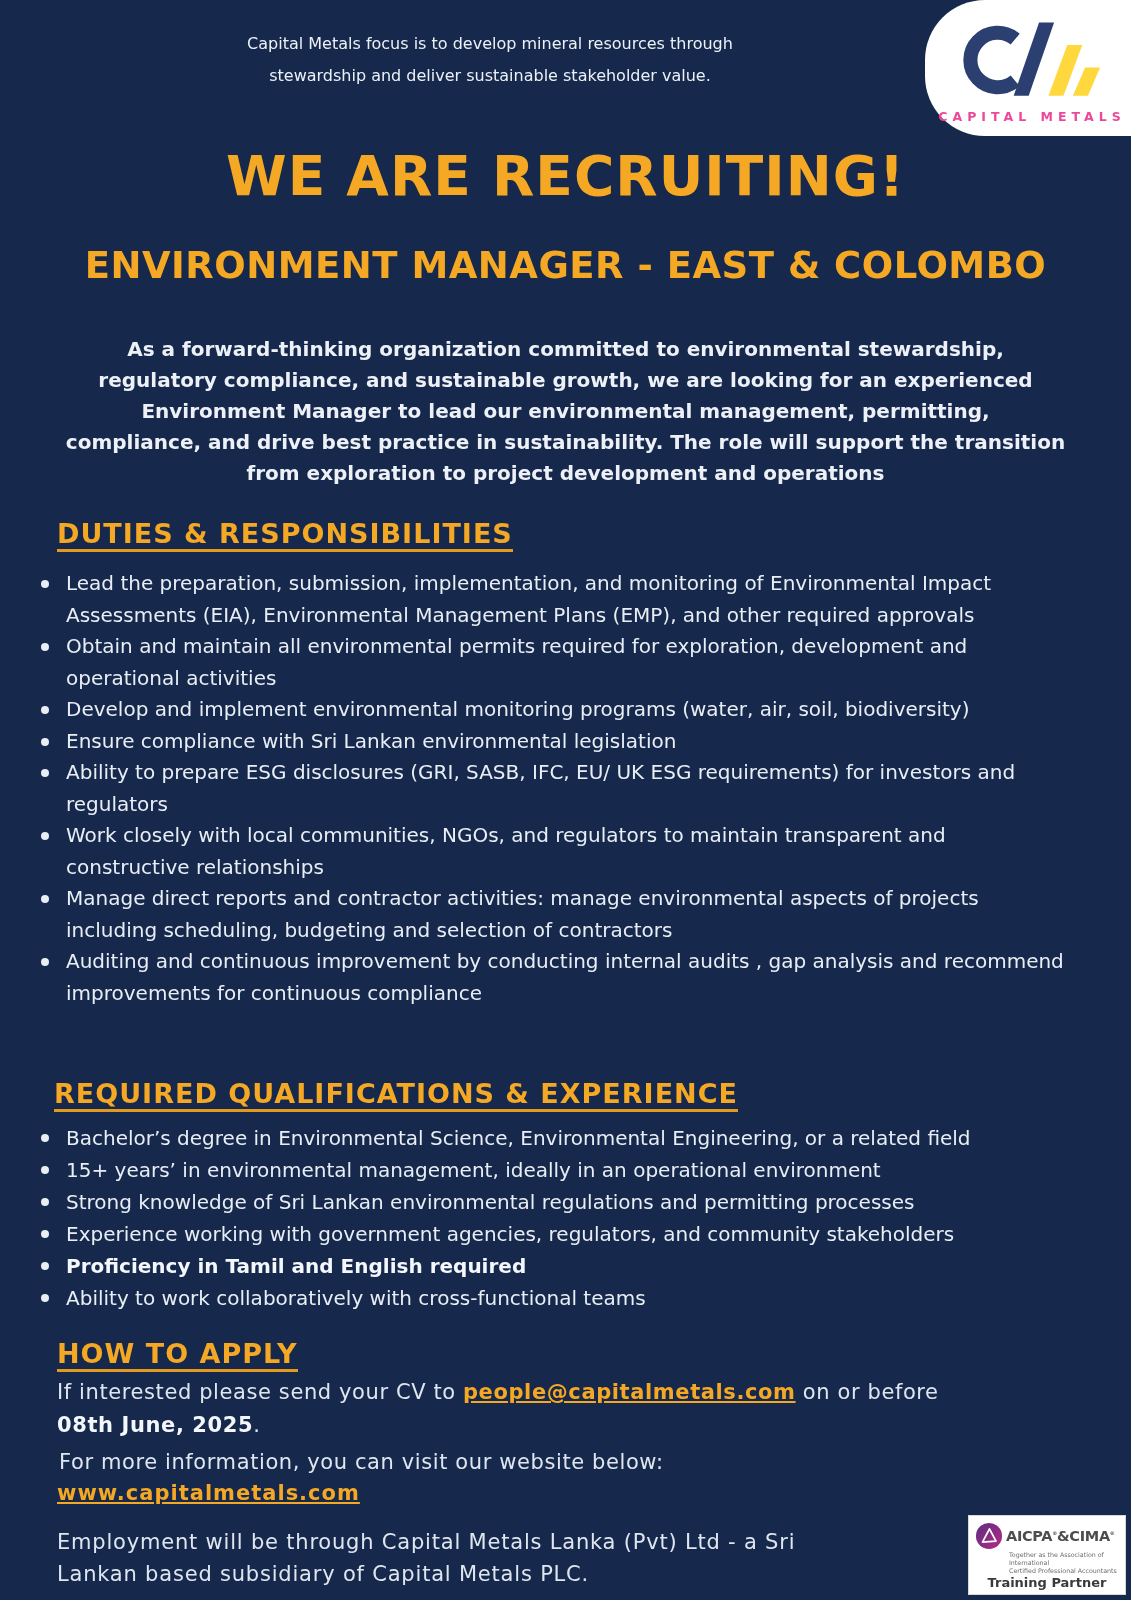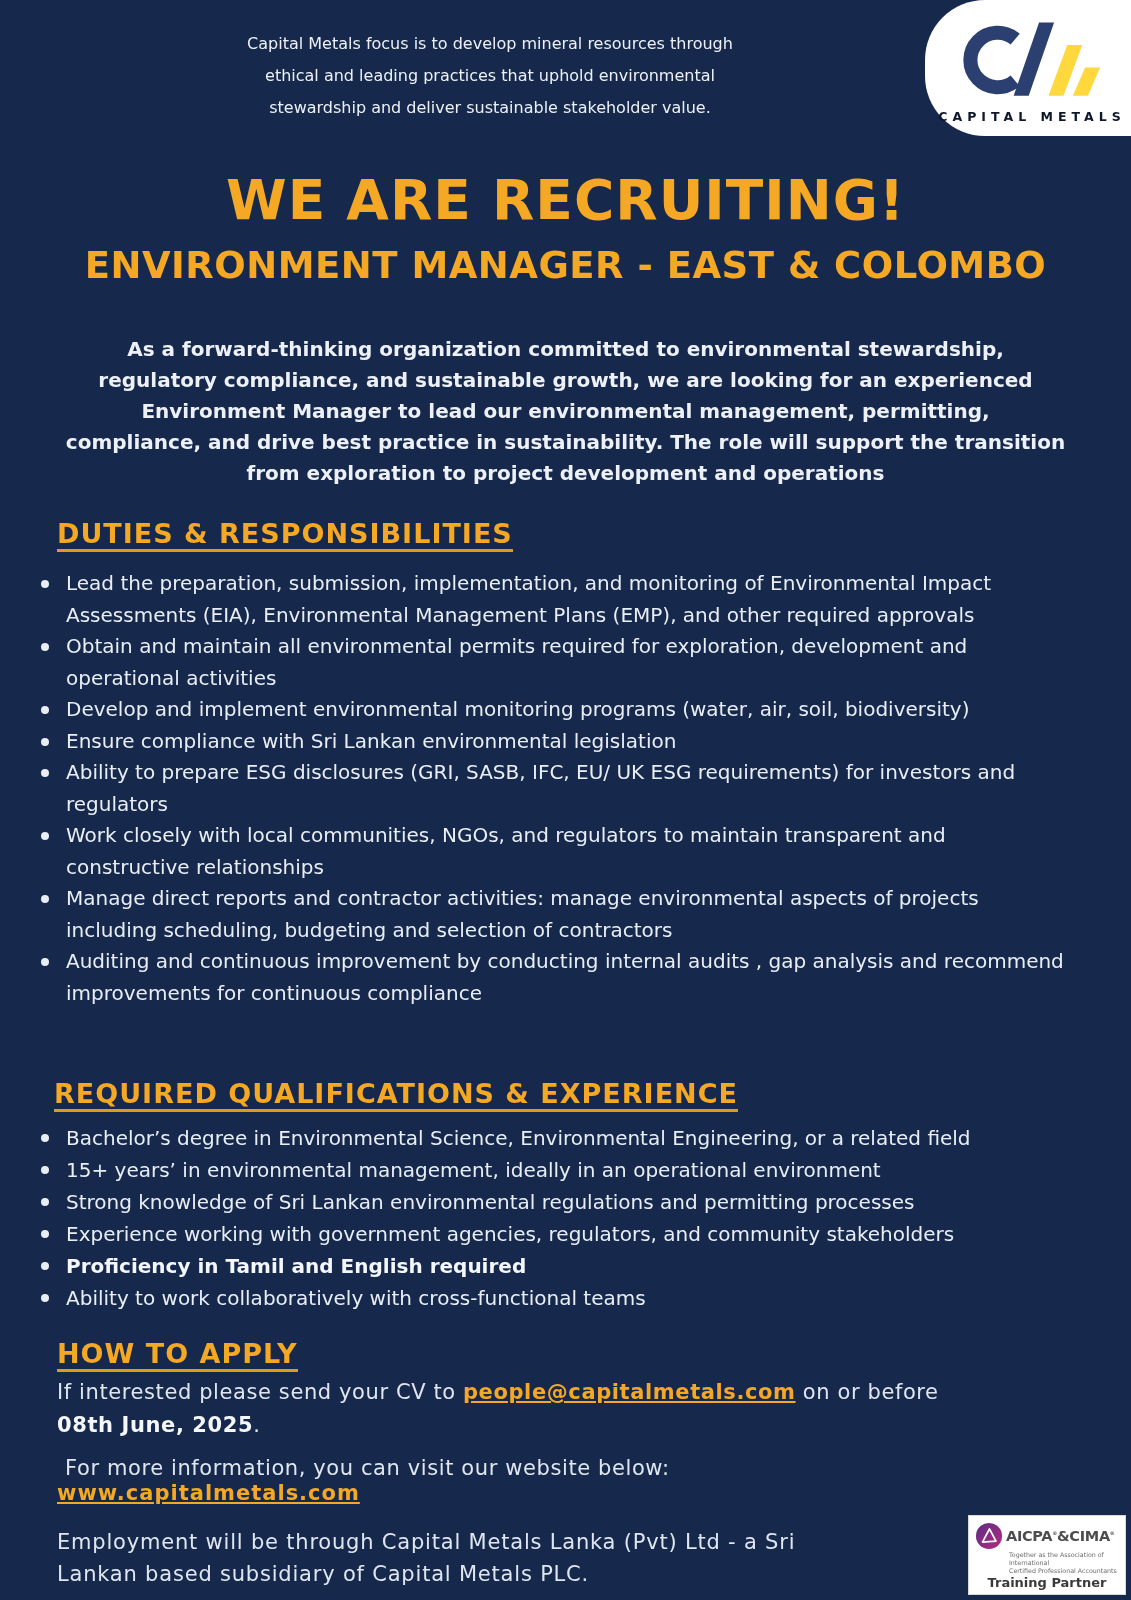--- a/index.html
+++ b/index.html
@@ -16,25 +16,25 @@
   }
   .logo-box{
     position:absolute;top:0;right:0;width:206px;height:136px;
     background:#ffffff;border-radius:60px 0 0 60px;
     display:flex;flex-direction:column;align-items:center;justify-content:center;
     padding-left:8px;box-sizing:border-box;
   }
   .logo-box svg{display:block;}
   .logo-brand{
     margin-top:2px;font-size:12.5px;font-weight:700;letter-spacing:5px;
-    color:#0f172a;white-space:nowrap;
+    color:#ec4899;white-space:nowrap;
   }
   
   .main-title{
-    position:absolute;top:168px;left:0;width:1131px;text-align:center;
+    position:absolute;top:144px;left:0;width:1131px;text-align:center;
     color:#F5A823;font-size:55px;font-weight:800;letter-spacing:1px;white-space:nowrap;
   }
   .role-title{
     position:absolute;top:244px;left:0;width:1131px;text-align:center;
     color:#F5A823;font-size:37px;font-weight:800;letter-spacing:0.5px;white-space:nowrap;
   }
   
   .intro{
     position:absolute;top:334px;left:40px;width:1051px;
     text-align:center;font-size:20px;line-height:31px;color:#EDF1F7;font-weight:bold;
@@ -65,21 +65,21 @@
   .apply-para{
     position:absolute;top:1376px;left:57px;width:1010px;
     font-size:21px;line-height:33px;letter-spacing:0.6px;color:#DFE6EF;
   }
   .email-link,.website-link{
     color:#F5A823;font-weight:700;text-decoration:underline;cursor:pointer;
   }
   .deadline{font-weight:700;color:#F4F7FB;letter-spacing:0.6px;}
   .more-info{
     position:absolute;top:1448px;left:57px;width:1000px;
-    font-size:21px;letter-spacing:0.6px;color:#DFE6EF;margin:8px;
+    font-size:21px;letter-spacing:0.6px;color:#DFE6EF;margin:2px;
   }
   .website-line{position:absolute;top:1481px;left:57px;font-size:21px;letter-spacing:1px;}
   .employment{
     position:absolute;top:1526px;left:57px;width:790px;
     font-size:21px;line-height:32px;letter-spacing:0.8px;color:#DFE6EF;margin:0;
   }
   
   .aicpa-box{
     position:absolute;left:968px;top:1515px;width:158px;height:80px;
     background:#ffffff;box-sizing:border-box;padding:6px 6px 4px 6px;
@@ -90,21 +90,20 @@
   .aicpa-brand{font-size:14.5px;font-weight:700;color:#4D4D4F;letter-spacing:-0.3px;white-space:nowrap;}
   .aicpa-brand sup{font-size:5px;}
   .aicpa-tag{font-size:6.3px;line-height:8px;color:#6b6b6b;text-align:left;width:100%;padding-left:34px;box-sizing:border-box;}
   .aicpa-partner{font-size:13px;font-weight:700;color:#3a3a3a;text-align:center;width:100%;}
 </style>
 </head>
 <body>
 
 <div class="tagline">
   <div>Capital Metals focus is to develop mineral resources through</div>
-  <div>ethical and leading practices that uphold environmental</div>
   <div>stewardship and deliver sustainable stakeholder value.</div>
 </div>
 
 <div class="logo-box">
   <svg width="156" height="94" viewBox="0 0 165 100" aria-hidden="true">
     <path d="M 64.6 72.2 A 29 29 0 1 1 64.6 27.8" fill="none" stroke="#2B3F70" stroke-width="15"></path>
     <polygon points="63,88 79,88 106,10 90,10" fill="#2B3F70"></polygon>
     <polygon points="100,88 116,88 136,34 120,34" fill="#FFD83D"></polygon>
     <polygon points="126,88 142,88 155,58 139,58" fill="#FFD83D"></polygon>
   </svg>

